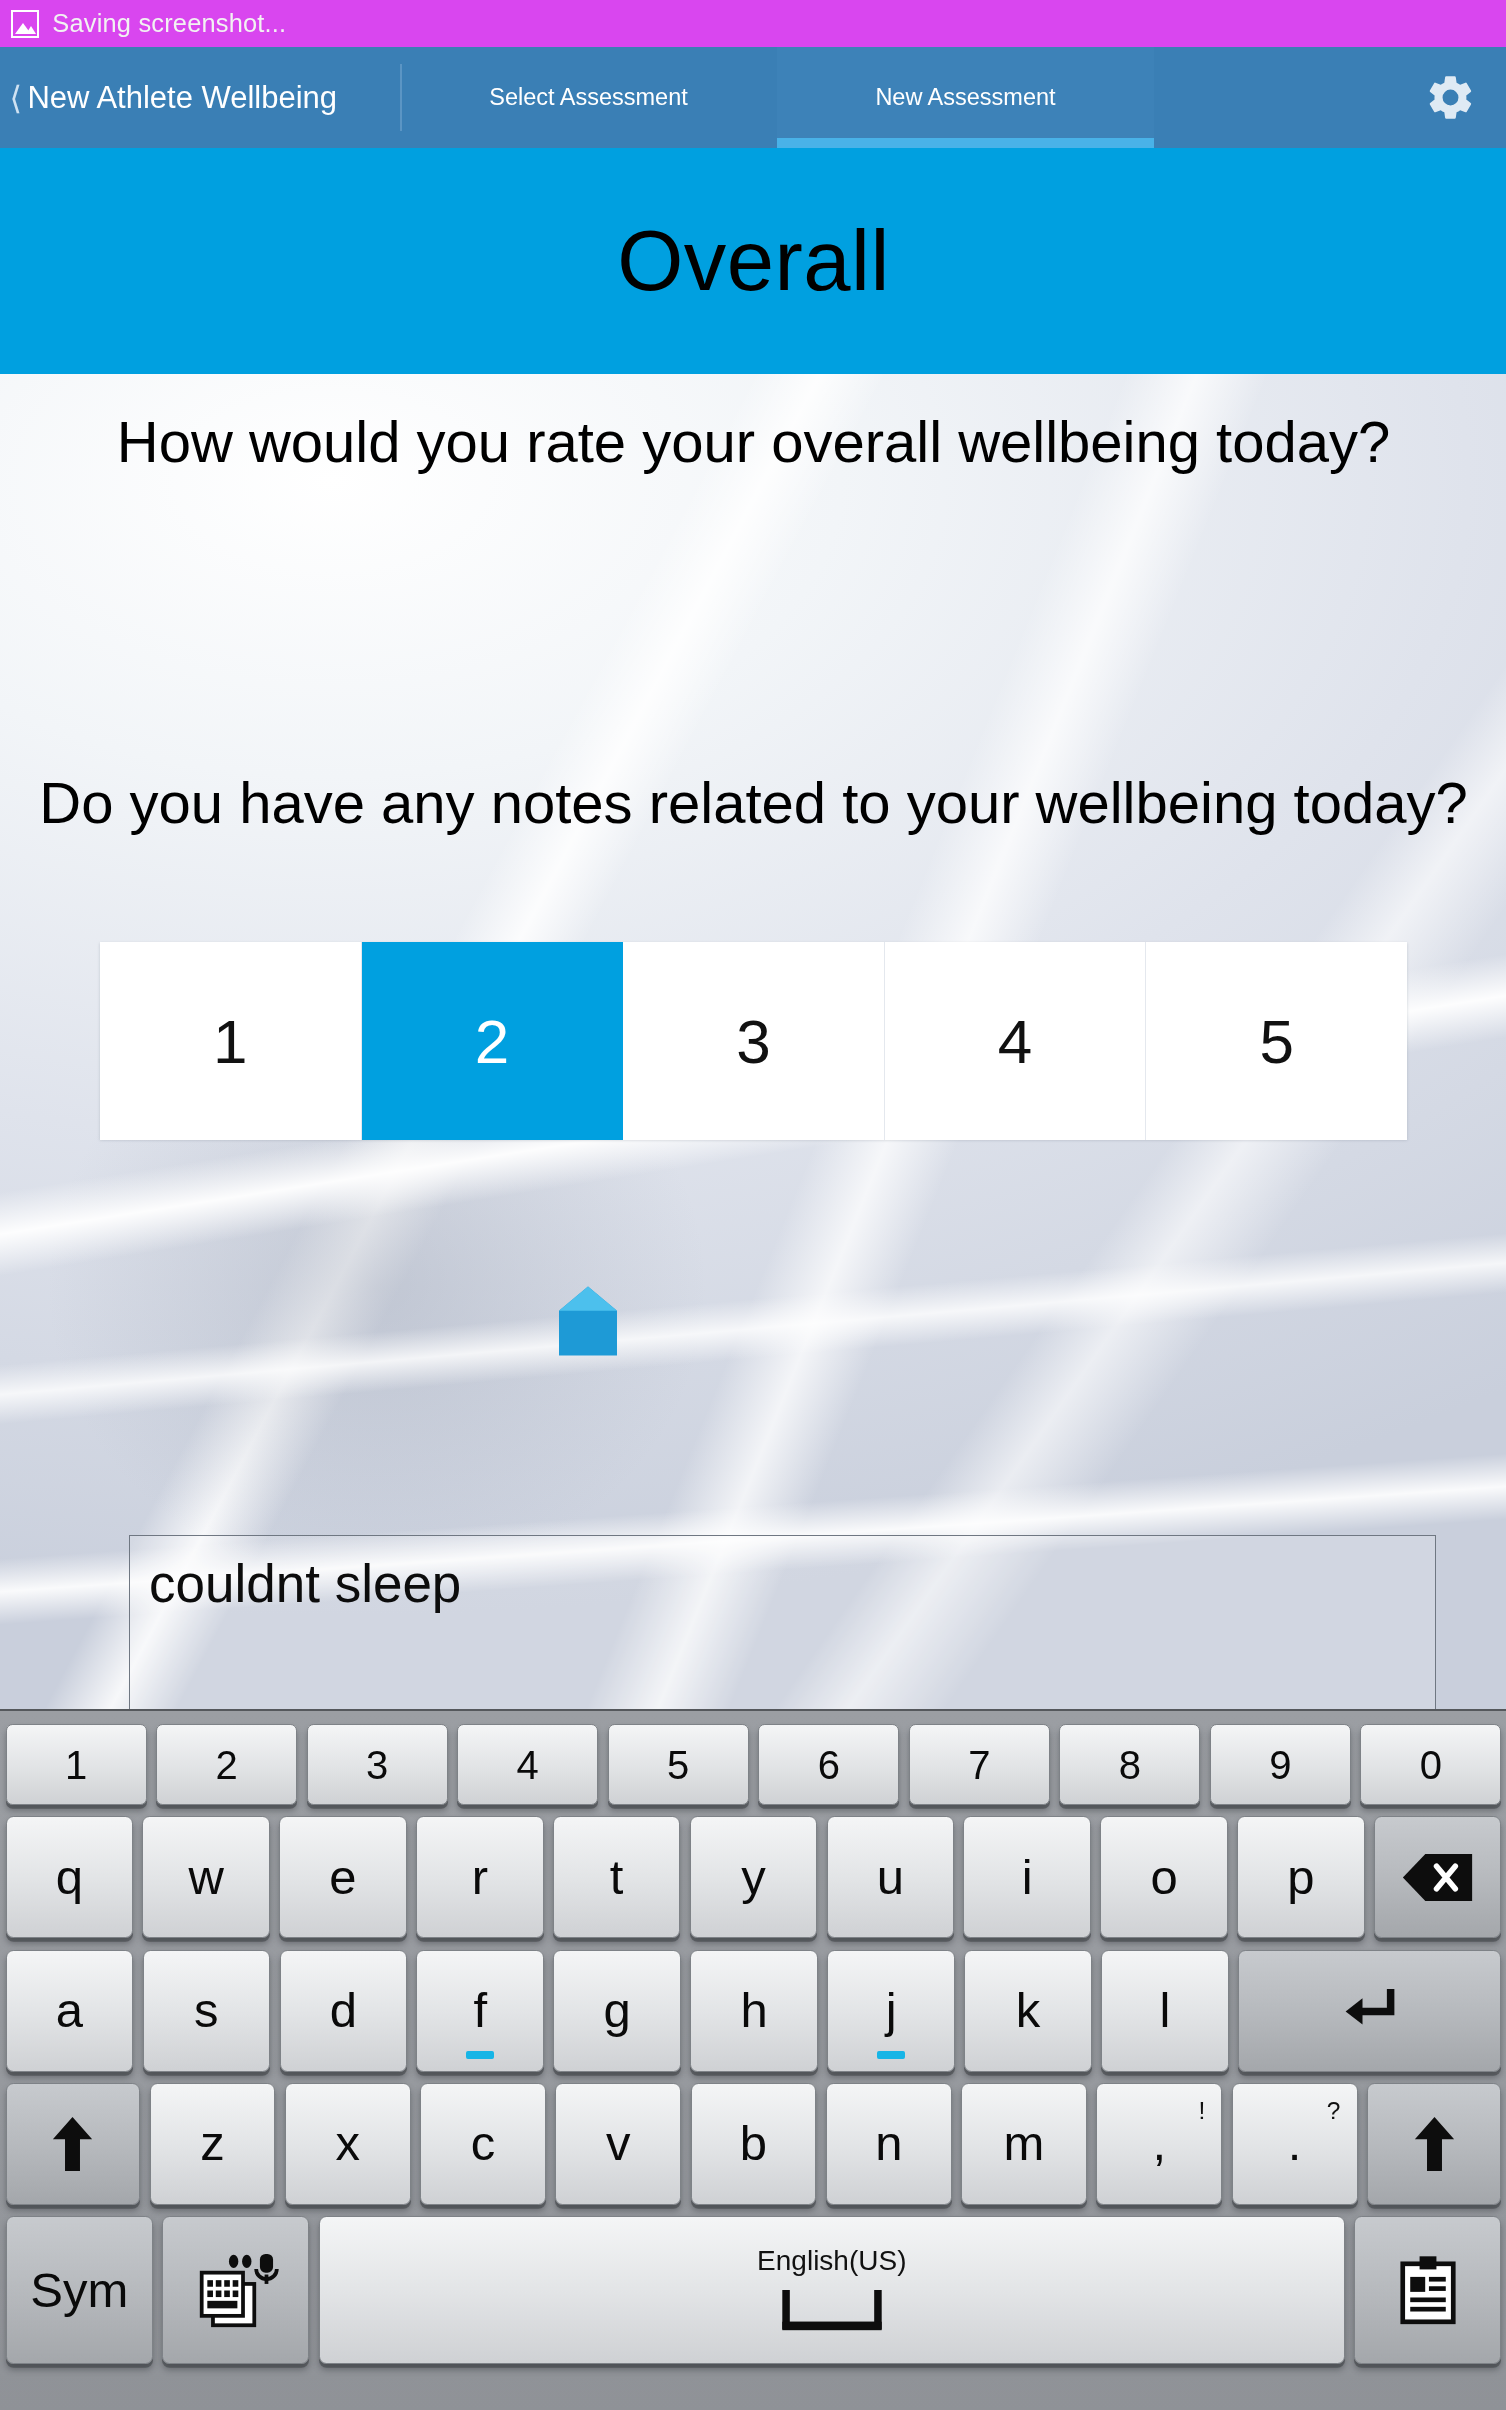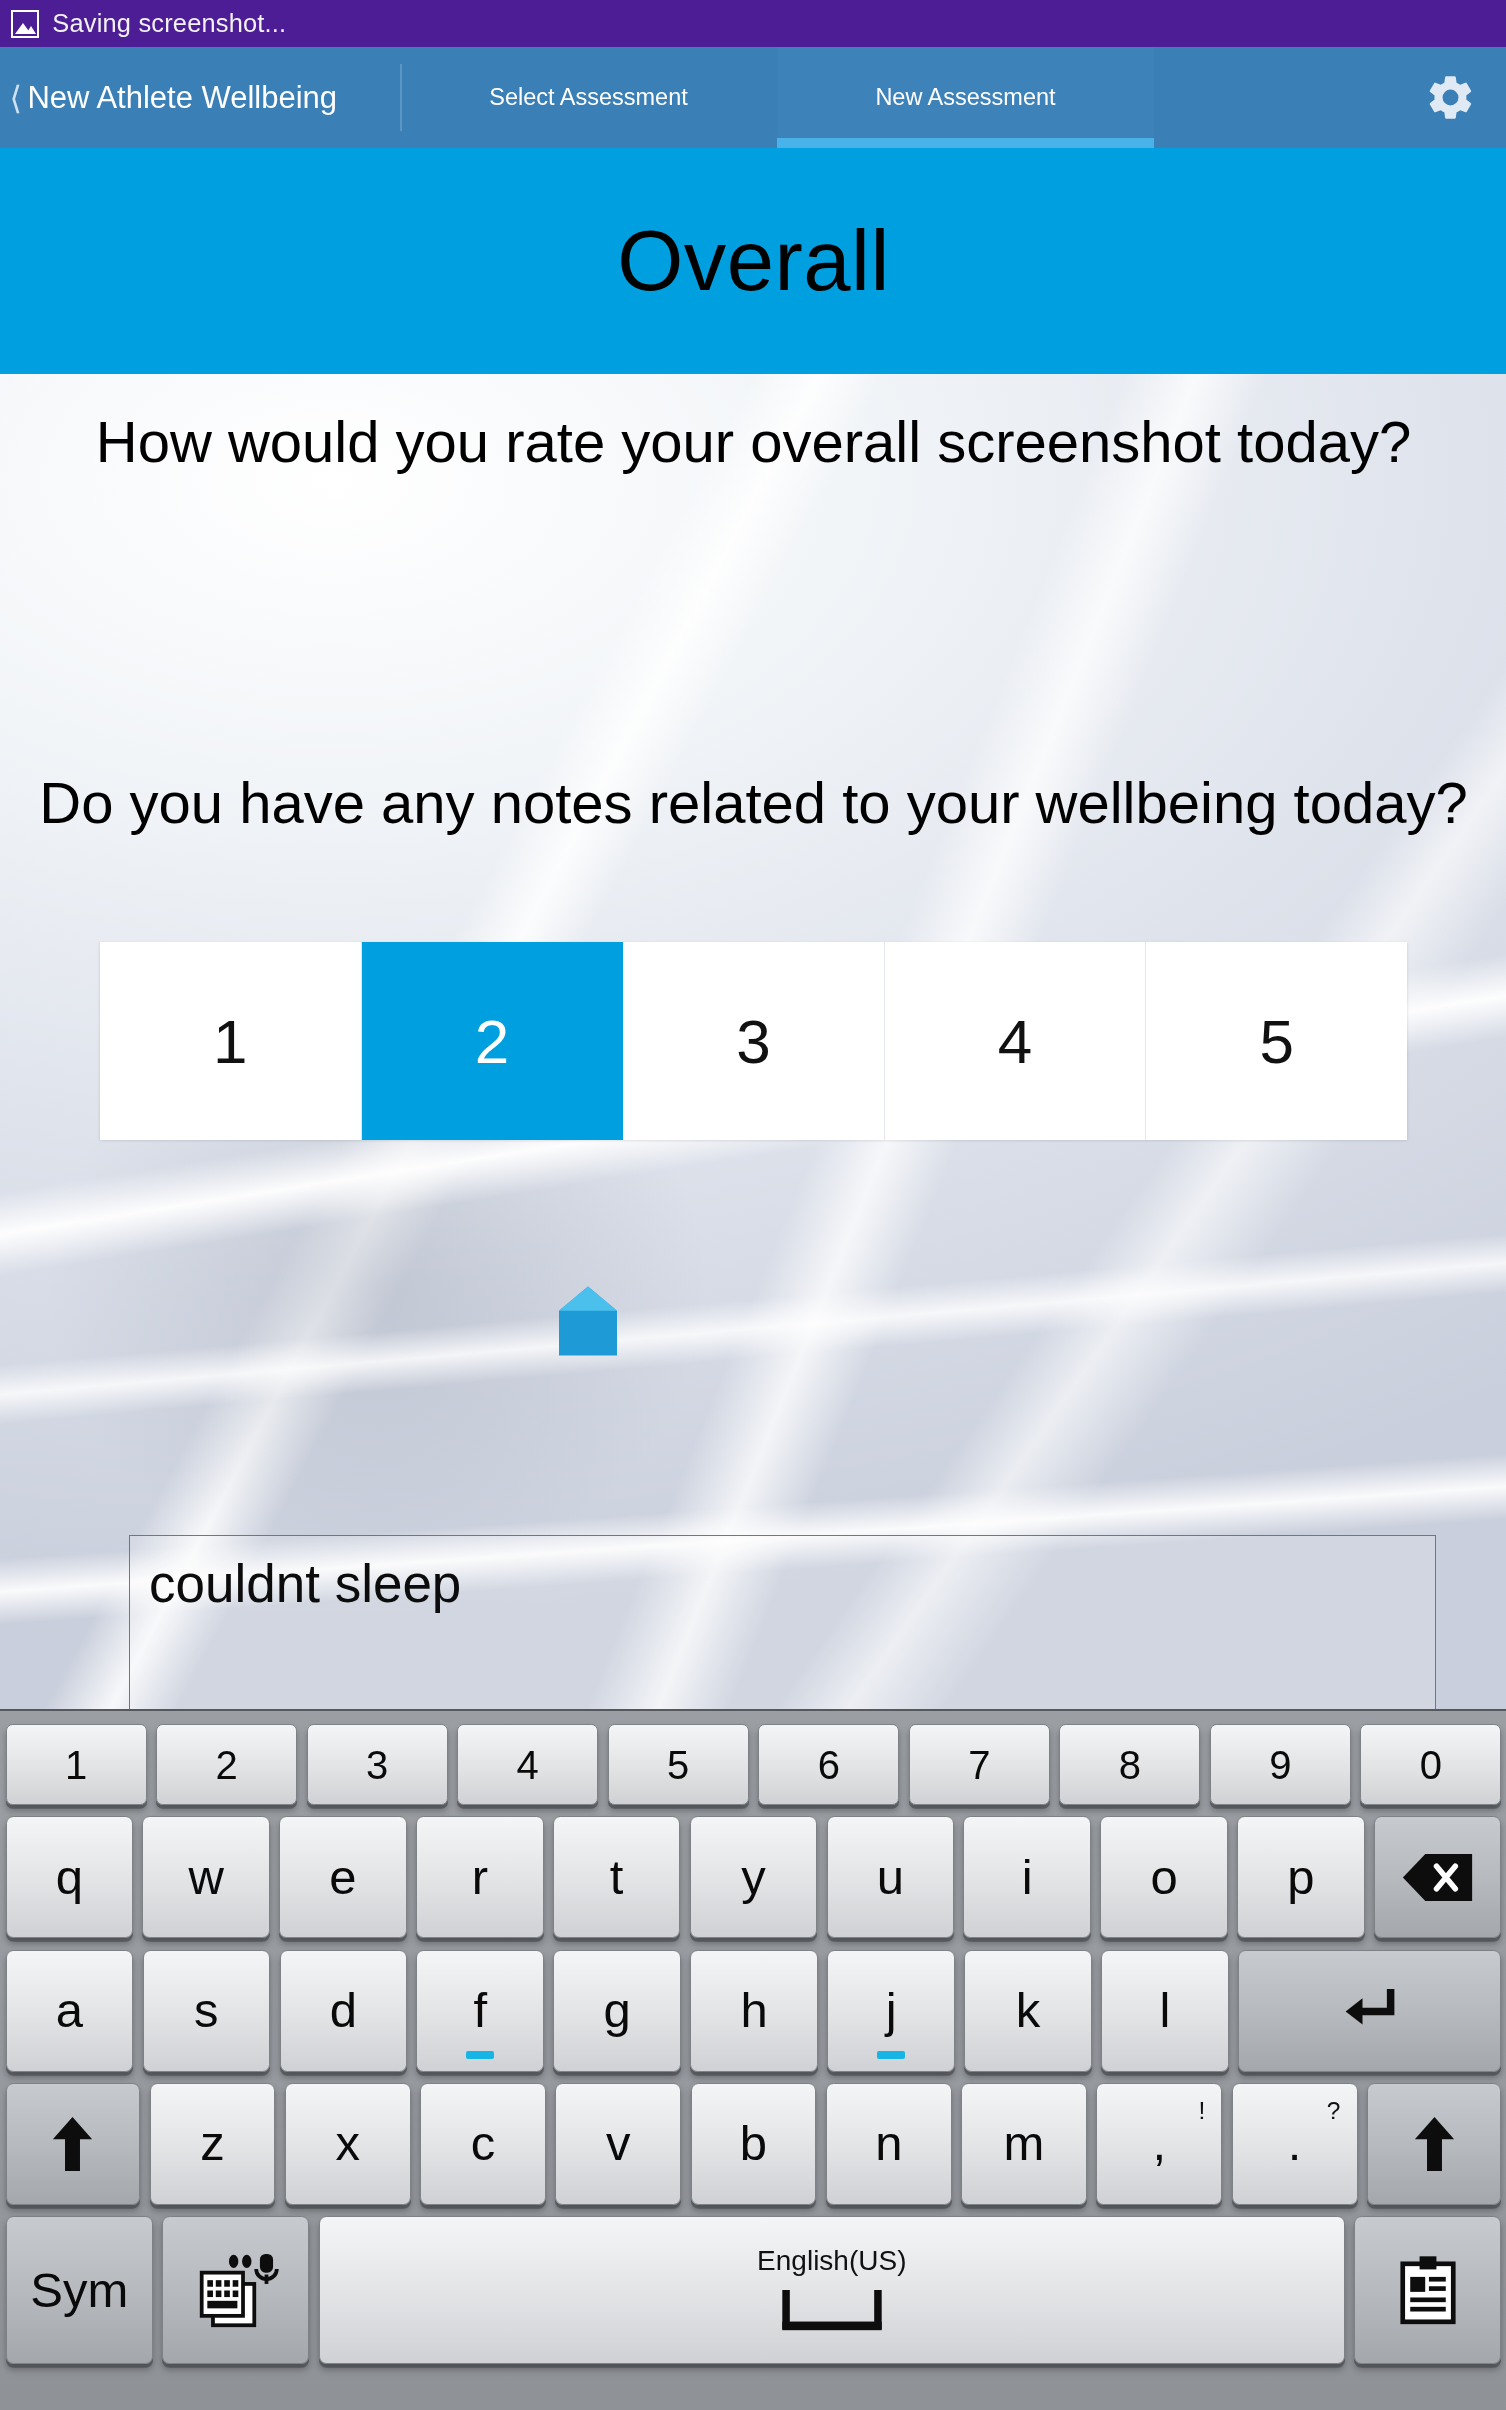--- a/index.html
+++ b/index.html
@@ -6,21 +6,21 @@
   html, body {
     width: 1507px; height: 2411px;
     font-family: "Liberation Sans", sans-serif;
     overflow: hidden; background: #000;
   }
   #screen { position: relative; width: 1507px; height: 2411px; overflow: hidden; }
 
   
   .statusbar {
     position: absolute; left: 0; top: 0; width: 1507px; height: 47px;
-    background: #4c1d95; display: flex; align-items: center; padding-left: 11.3px; gap: 13px;
+    background: #d946ef; display: flex; align-items: center; padding-left: 11.3px; gap: 13px;
   }
   .status-icon { width: 28px; height: 28px; border: 2.8px solid #ffffff; position: relative; overflow: hidden; }
   .status-icon::after {
     content: ""; position: absolute; left: 1.9px; bottom: 1.9px; width: 0; height: 0;
     border-left: 8.5px solid transparent; border-right: 8.5px solid transparent; border-bottom: 11.3px solid #fff;
   }
   .status-icon::before {
     content: ""; position: absolute; right: 0.9px; bottom: 1.9px; width: 0; height: 0;
     border-left: 5.6px solid transparent; border-right: 5.6px solid transparent; border-bottom: 8.5px solid #fff;
   }
@@ -198,21 +198,21 @@
   <div class="titleband">
     <h1>Overall</h1>
   </div>
 
   <div class="content">
     <div class="swoosh shade-bl"></div>
     <div class="swoosh sw1"></div>
     <div class="swoosh sw2"></div>
     <div class="swoosh sw3"></div>
 
-    <div class="question" id="q1">How would you rate your overall screenshot today?</div>
+    <div class="question" id="q1">How would you rate your overall wellbeing today?</div>
 
     <div class="rating">
       <div class="seg">1</div>
       <div class="seg selected">2</div>
       <div class="seg">3</div>
       <div class="seg">4</div>
       <div class="seg">5</div>
     </div>
 
     <div class="question" id="q2">Do you have any notes related to your wellbeing today?</div>

